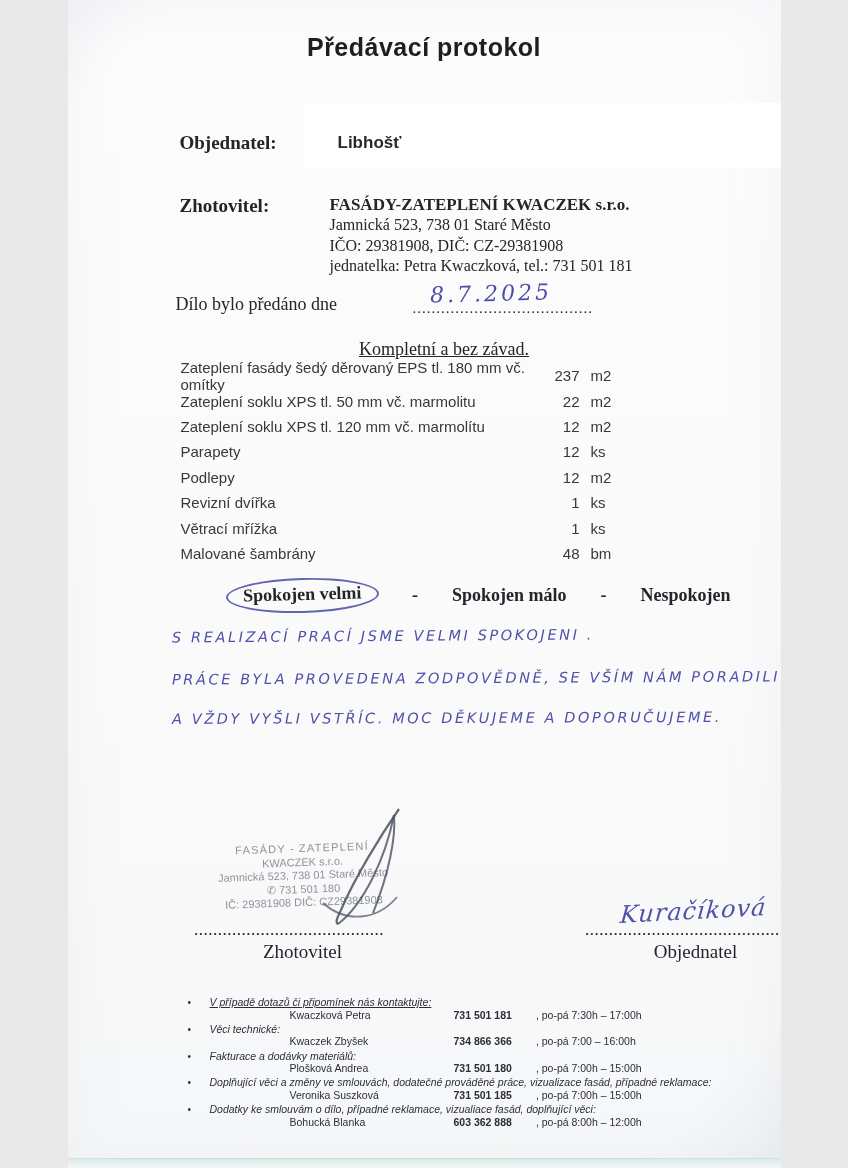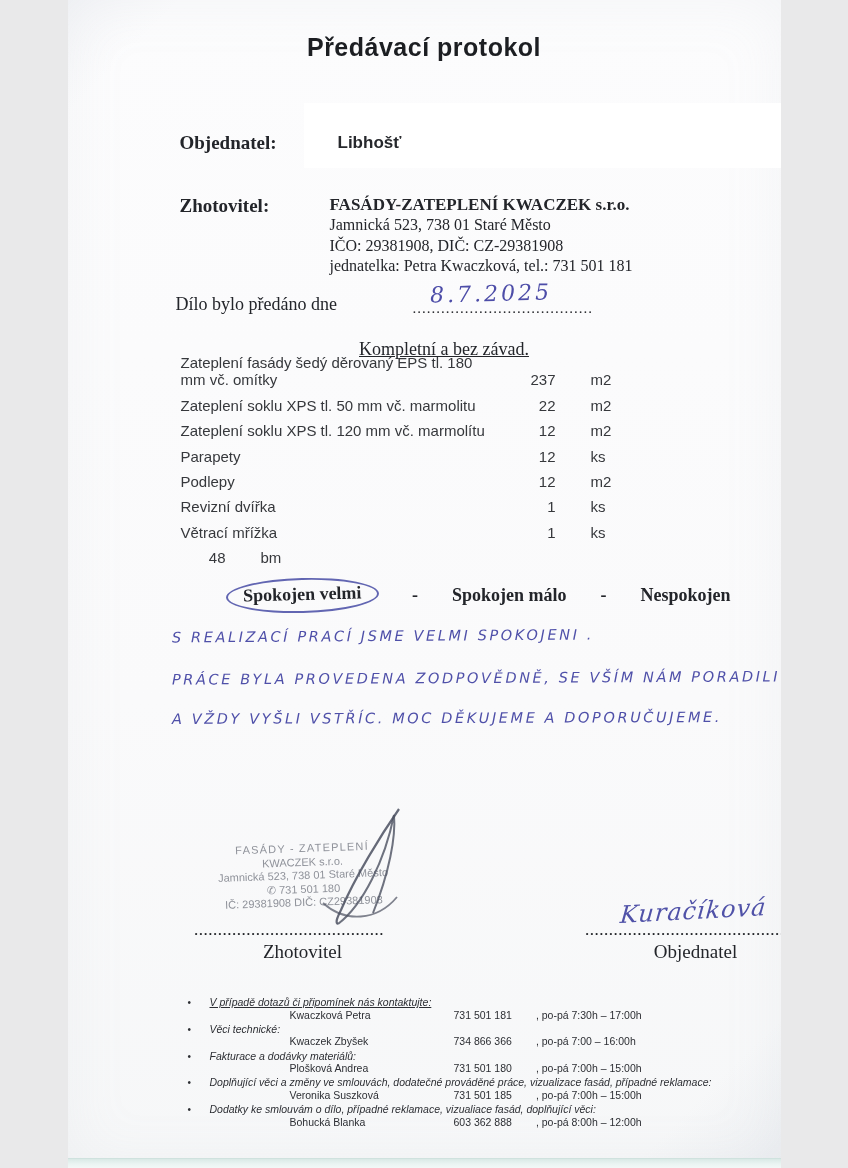--- a/index.html
+++ b/index.html
@@ -19,21 +19,21 @@
   .redaction{background:#ffffff;}
   .client-val{font-family:"Liberation Sans",sans-serif;font-weight:bold;font-size:17px;color:#26282c;margin-left:12px;}
   .co-name{font-size:17px;font-weight:bold;}
   .co-line{font-size:16px;line-height:20.5px;}
   .handover-label{font-size:18px;}
   .dots{font-size:15px;letter-spacing:1px;color:#2a2c30;}
   .hw{color:#4d4da8;font-style:italic;}
   .hw-date{font-size:22px;letter-spacing:3px;transform:rotate(-1.5deg);font-family:"DejaVu Serif",serif;}
   .section-head{font-size:18px;text-decoration:underline;text-align:center;width:100%;}
   .items{font-family:"Liberation Sans",sans-serif;font-size:15px;color:#36383c;}
-  .item-row{display:flex;height:25.4px;align-items:flex-end;gap:24px;}
+  .item-row{display:flex;height:25.4px;align-items:center;}
   .item-name{flex:1;}
   .item-qty{width:45px;text-align:right;}
   .item-unit{width:50px;padding-left:11px;}
   .sat-row{display:flex;align-items:center;font-size:18px;font-weight:bold;}
   .sat-sep{margin:0 34px;}
   .circled{border:2px solid #6266b2;border-radius:50%;padding:4px 15px 6px 15px;
            transform:rotate(-1.5deg);display:inline-block;}
   .note-line{font-family:"DejaVu Sans",sans-serif;font-style:italic;font-size:14.5px;
              letter-spacing:2.6px;color:#4f50a9;white-space:nowrap;}
   .stamp{width:260px;text-align:center;color:#8f929a;font-family:"Liberation Sans",sans-serif;
@@ -43,21 +43,21 @@
   .sig-label{font-size:19px;}
   .sig-script{font-family:"DejaVu Serif",serif;font-style:italic;font-size:24px;color:#5052a8;
               transform:rotate(-3deg) skewX(-8deg);letter-spacing:1px;}
   .footer{font-family:"Liberation Sans",sans-serif;font-size:10.5px;color:#2c2e33;}
   .f-head{display:flex;align-items:baseline;line-height:12.5px;}
   .f-bullet{width:22px;text-align:left;font-size:10px;}
   .f-head .txt{font-style:italic;}
   .f-head.first .txt{text-decoration:underline;}
   .f-line2{display:flex;padding-left:102px;line-height:11.8px;margin-bottom:1.5px;gap:24px;}
   .f-name{width:140px;}
-  .f-phone{font-weight:normal;}
+  .f-phone{font-weight:bold;}
   .bottom-strip{left:0;right:0;bottom:0;height:9px;
       background:linear-gradient(180deg,#d9e9e6 0%,#eaf4f2 55%,#f2f8f7 100%);
       border-top:1px solid #cfe2de;}
 </style>
 </head>
 <body>
 
 <div class="page">
 
   <div class="abs title" style="top:33px;left:0;">Předávací protokol</div>
@@ -110,20 +110,21 @@
       <span class="item-name">Revizní dvířka</span>
       <span class="item-qty">1</span>
       <span class="item-unit">ks</span>
     </div>
     <div class="item-row">
       <span class="item-name">Větrací mřížka</span>
       <span class="item-qty">1</span>
       <span class="item-unit">ks</span>
     </div>
     <div class="item-row">
+      <span class="item-name">Malované šambrány</span>
       <span class="item-qty">48</span>
       <span class="item-unit">bm</span>
     </div>
   </div>
 
   <div class="abs sat-row" style="left:158px;top:578px;">
     <span class="circled"><span>Spokojen velmi</span></span>
     <span class="sat-sep">-</span>
     <span>Spokojen málo</span>
     <span class="sat-sep">-</span>

